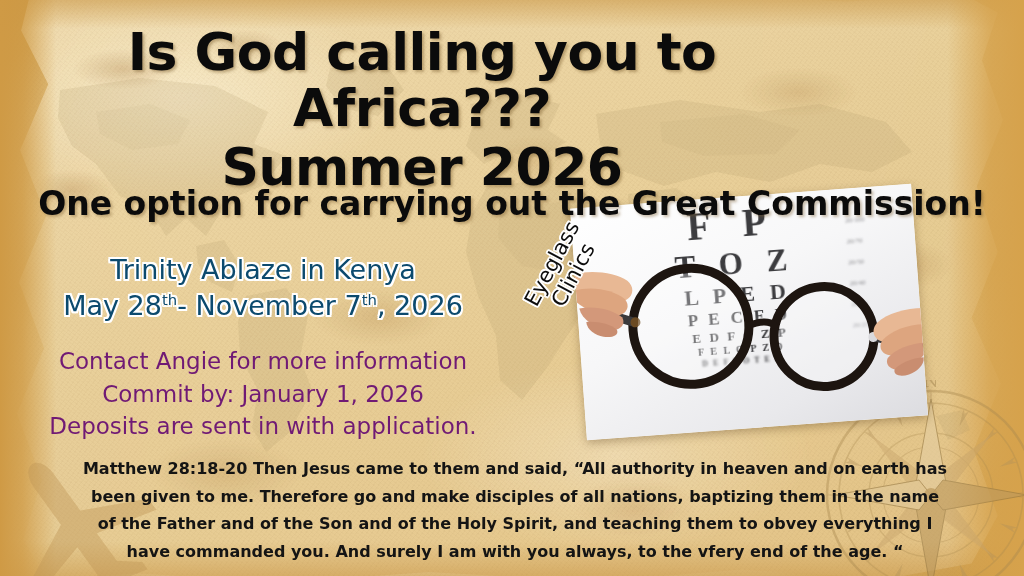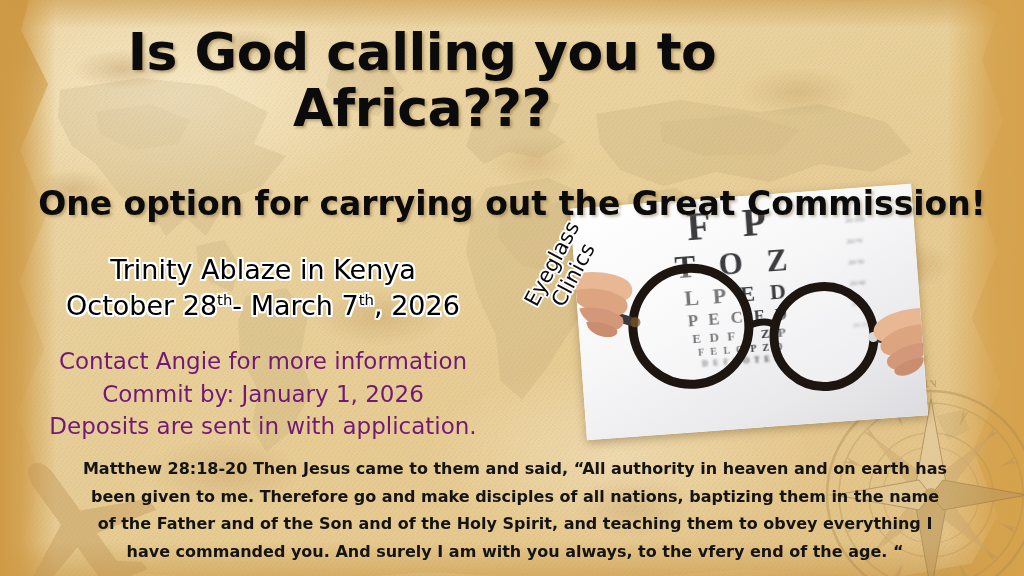--- a/index.html
+++ b/index.html
@@ -199,21 +199,21 @@
   }
 
   .trip-block {
     position: absolute;
     left: 48px; top: 252px;
     width: 430px;
     text-align: center;
     font-family: "DejaVu Sans", sans-serif;
     font-weight: 400;
     font-size: 27px;
-    color: #000000;
+    color: #0c4a6e;
     line-height: 1.33;
     text-shadow:
       -1.6px -1.6px 0 #ffffff,  1.6px -1.6px 0 #ffffff,
       -1.6px  1.6px 0 #ffffff,  1.6px  1.6px 0 #ffffff,
        0 -1.8px 0 #ffffff, 0 1.8px 0 #ffffff,
       -1.8px 0 0 #ffffff, 1.8px 0 0 #ffffff;
   }
   .trip-block .line { display: block; }
   .trip-block sup { font-size: 0.55em; vertical-align: super; }
 
@@ -456,27 +456,28 @@
     </div>
   </div>
 
   <div class="eyeglass-label">
     <span class="line">Eyeglass</span>
     <span class="line">Clinics</span>
   </div>
 
   <div class="title-block">
     <span class="title-line title-1">Is God calling you to Africa???</span>
+    <span class="title-line title-2">Summer 2026</span>
   </div>
 
   <div class="subtitle">One option for carrying out the Great Commission!</div>
 
   <div class="trip-block">
     <span class="line">Trinity Ablaze in Kenya</span>
-    <span class="line"><span>October 28</span><sup>th</sup><span>- March 7</span><sup>th</sup><span>, 2026</span></span>
+    <span class="line"><span>May 28</span><sup>th</sup><span>- November 7</span><sup>th</sup><span>, 2026</span></span>
   </div>
 
   <div class="info-block">
     <span class="line">Contact Angie for more information</span>
     <span class="line">Commit by: January 1, 2026</span>
     <span class="line">Deposits are sent in with application.</span>
   </div>
 
   <div class="scripture">Matthew 28:18-20 Then Jesus came to them and said, “All authority in heaven and on earth has been given to me. Therefore go and make disciples of all nations, baptizing them in the name of the Father and of the Son and of the Holy Spirit, and teaching them to obvey everything I have commanded you. And surely I am with you always, to the vfery end of the age. “</div>
 

